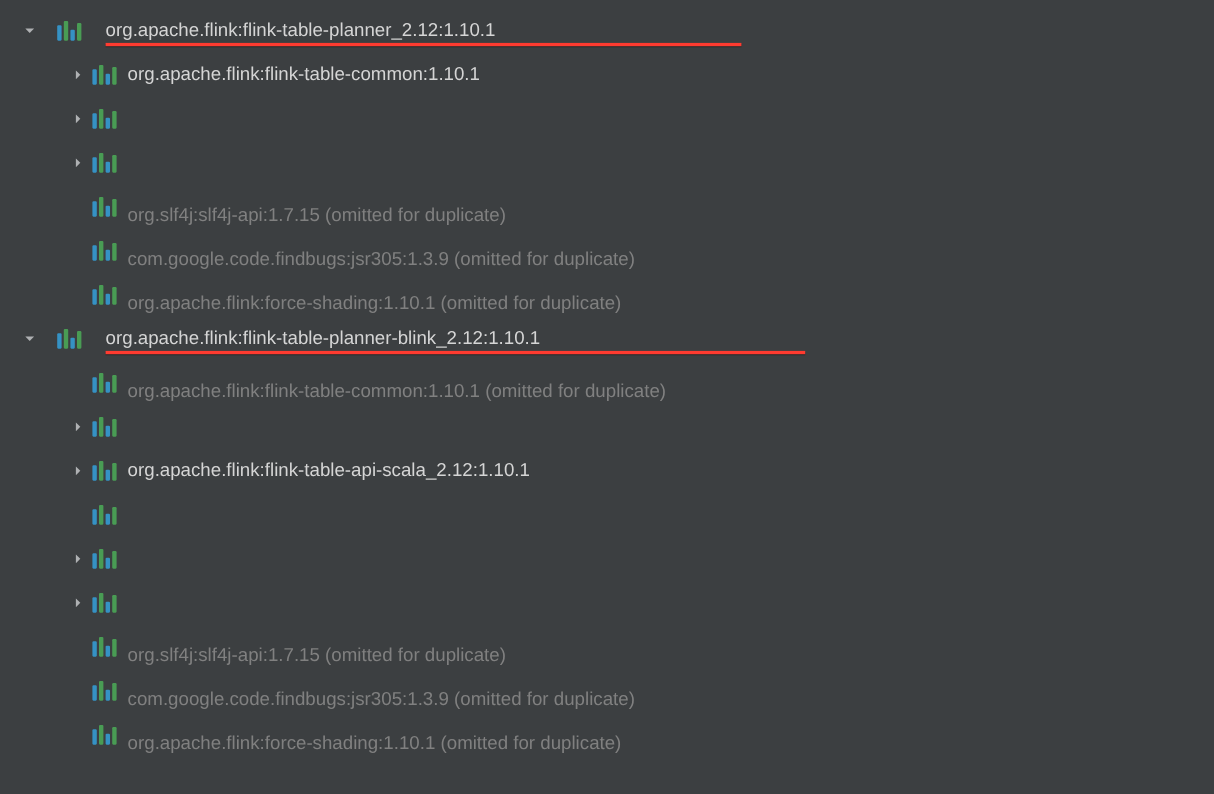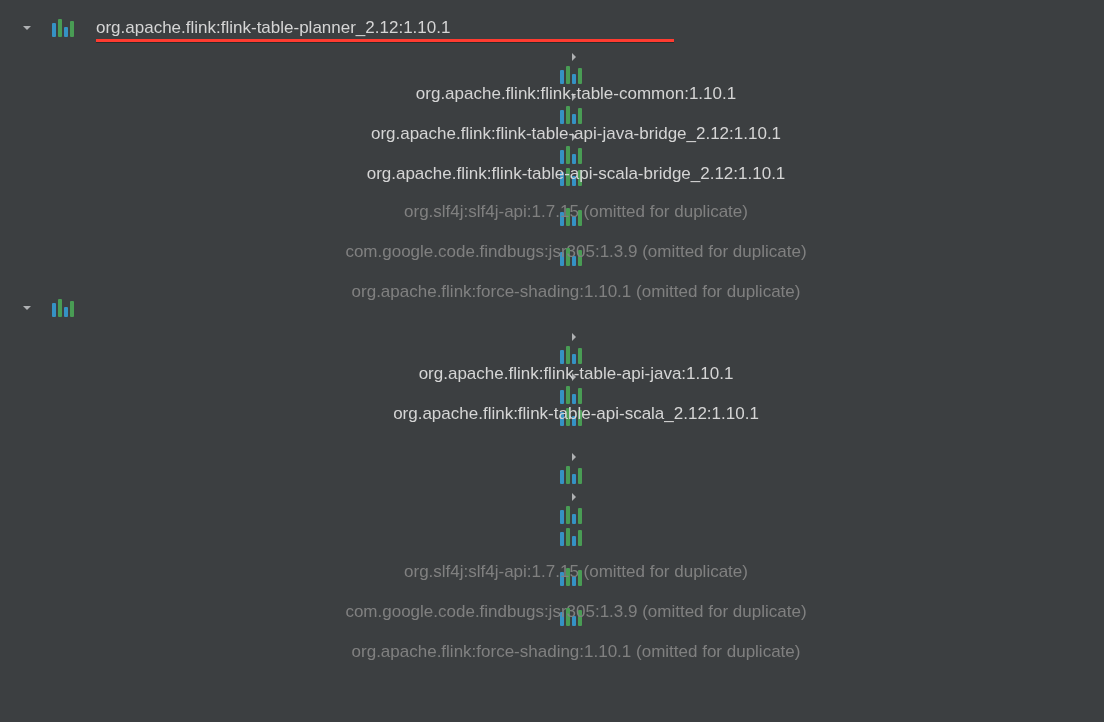--- a/index.html
+++ b/index.html
@@ -18,21 +18,21 @@
       overflow: hidden;
     }
     .tree-row {
       display: flex;
       align-items: center;
       height: 40px;
       padding-left: 8px;
       white-space: nowrap;
     }
     .indent-0 { padding-left: 18px; gap: 12px; }
-    .indent-1 { padding-left: 48px; flex-direction: column; }
+    .indent-1 { padding-left: 62px; }
     .expander {
       width: 18px;
       height: 18px;
       display: inline-flex;
       align-items: center;
       justify-content: center;
       margin-right: 4px;
       flex-shrink: 0;
     }
     .expander-spacer {
@@ -114,35 +114,33 @@
         <svg viewBox="0 0 12 12">
           <path d="M4 2 L8 6 L4 10 Z"></path>
         </svg>
       </span>
       <span class="lib-icon">
         <span class="bar b1"></span>
         <span class="bar b2"></span>
         <span class="bar b3"></span>
         <span class="bar b4"></span>
       </span>
-      <span class="label">org.apache.flink:flink-table-api-java-bridge_2.12:1.10.1</span>
-    </div>
-    <div class="tree-row indent-1">
-      <span class="expander">
-        <svg viewBox="0 0 12 12">
-          <path d="M4 2 L8 6 L4 10 Z"></path>
-        </svg>
-      </span>
-      <span class="lib-icon">
-        <span class="bar b1"></span>
-        <span class="bar b2"></span>
-        <span class="bar b3"></span>
-        <span class="bar b4"></span>
-      </span>
-      <span class="label">org.apache.flink:flink-table-api-scala-bridge_2.12:1.10.1</span>
+    </div>
+    <div class="tree-row indent-1">
+      <span class="expander">
+        <svg viewBox="0 0 12 12">
+          <path d="M4 2 L8 6 L4 10 Z"></path>
+        </svg>
+      </span>
+      <span class="lib-icon">
+        <span class="bar b1"></span>
+        <span class="bar b2"></span>
+        <span class="bar b3"></span>
+        <span class="bar b4"></span>
+      </span>
     </div>
     <div class="tree-row indent-1">
       <span class="expander-spacer"></span>
       <span class="lib-icon">
         <span class="bar b1"></span>
         <span class="bar b2"></span>
         <span class="bar b3"></span>
         <span class="bar b4"></span>
       </span>
       <span class="label dim">org.slf4j:slf4j-api:1.7.15 (omitted for duplicate)</span>
@@ -172,34 +170,44 @@
         <svg viewBox="0 0 12 12">
           <path d="M2 4 L6 8 L10 4 Z"></path>
         </svg>
       </span>
       <span class="lib-icon">
         <span class="bar b1"></span>
         <span class="bar b2"></span>
         <span class="bar b3"></span>
         <span class="bar b4"></span>
       </span>
-    </div>
-    <div class="tree-row indent-1">
-      <span class="expander">
-        <svg viewBox="0 0 12 12">
-          <path d="M4 2 L8 6 L4 10 Z"></path>
-        </svg>
-      </span>
-      <span class="lib-icon">
-        <span class="bar b1"></span>
-        <span class="bar b2"></span>
-        <span class="bar b3"></span>
-        <span class="bar b4"></span>
-      </span>
-      <span class="label">org.apache.flink:flink-table-api-java:1.10.1</span>
+      <span class="label" style="position: relative;">org.apache.flink:flink-table-planner-blink_2.12:1.10.1<span class="underline-red" style="width:636px"></span></span>
+    </div>
+    <div class="tree-row indent-1">
+      <span class="expander-spacer"></span>
+      <span class="lib-icon">
+        <span class="bar b1"></span>
+        <span class="bar b2"></span>
+        <span class="bar b3"></span>
+        <span class="bar b4"></span>
+      </span>
+      <span class="label dim">org.apache.flink:flink-table-common:1.10.1 (omitted for duplicate)</span>
+    </div>
+    <div class="tree-row indent-1">
+      <span class="expander">
+        <svg viewBox="0 0 12 12">
+          <path d="M4 2 L8 6 L4 10 Z"></path>
+        </svg>
+      </span>
+      <span class="lib-icon">
+        <span class="bar b1"></span>
+        <span class="bar b2"></span>
+        <span class="bar b3"></span>
+        <span class="bar b4"></span>
+      </span>
     </div>
     <div class="tree-row indent-1">
       <span class="expander">
         <svg viewBox="0 0 12 12">
           <path d="M4 2 L8 6 L4 10 Z"></path>
         </svg>
       </span>
       <span class="lib-icon">
         <span class="bar b1"></span>
         <span class="bar b2"></span>

